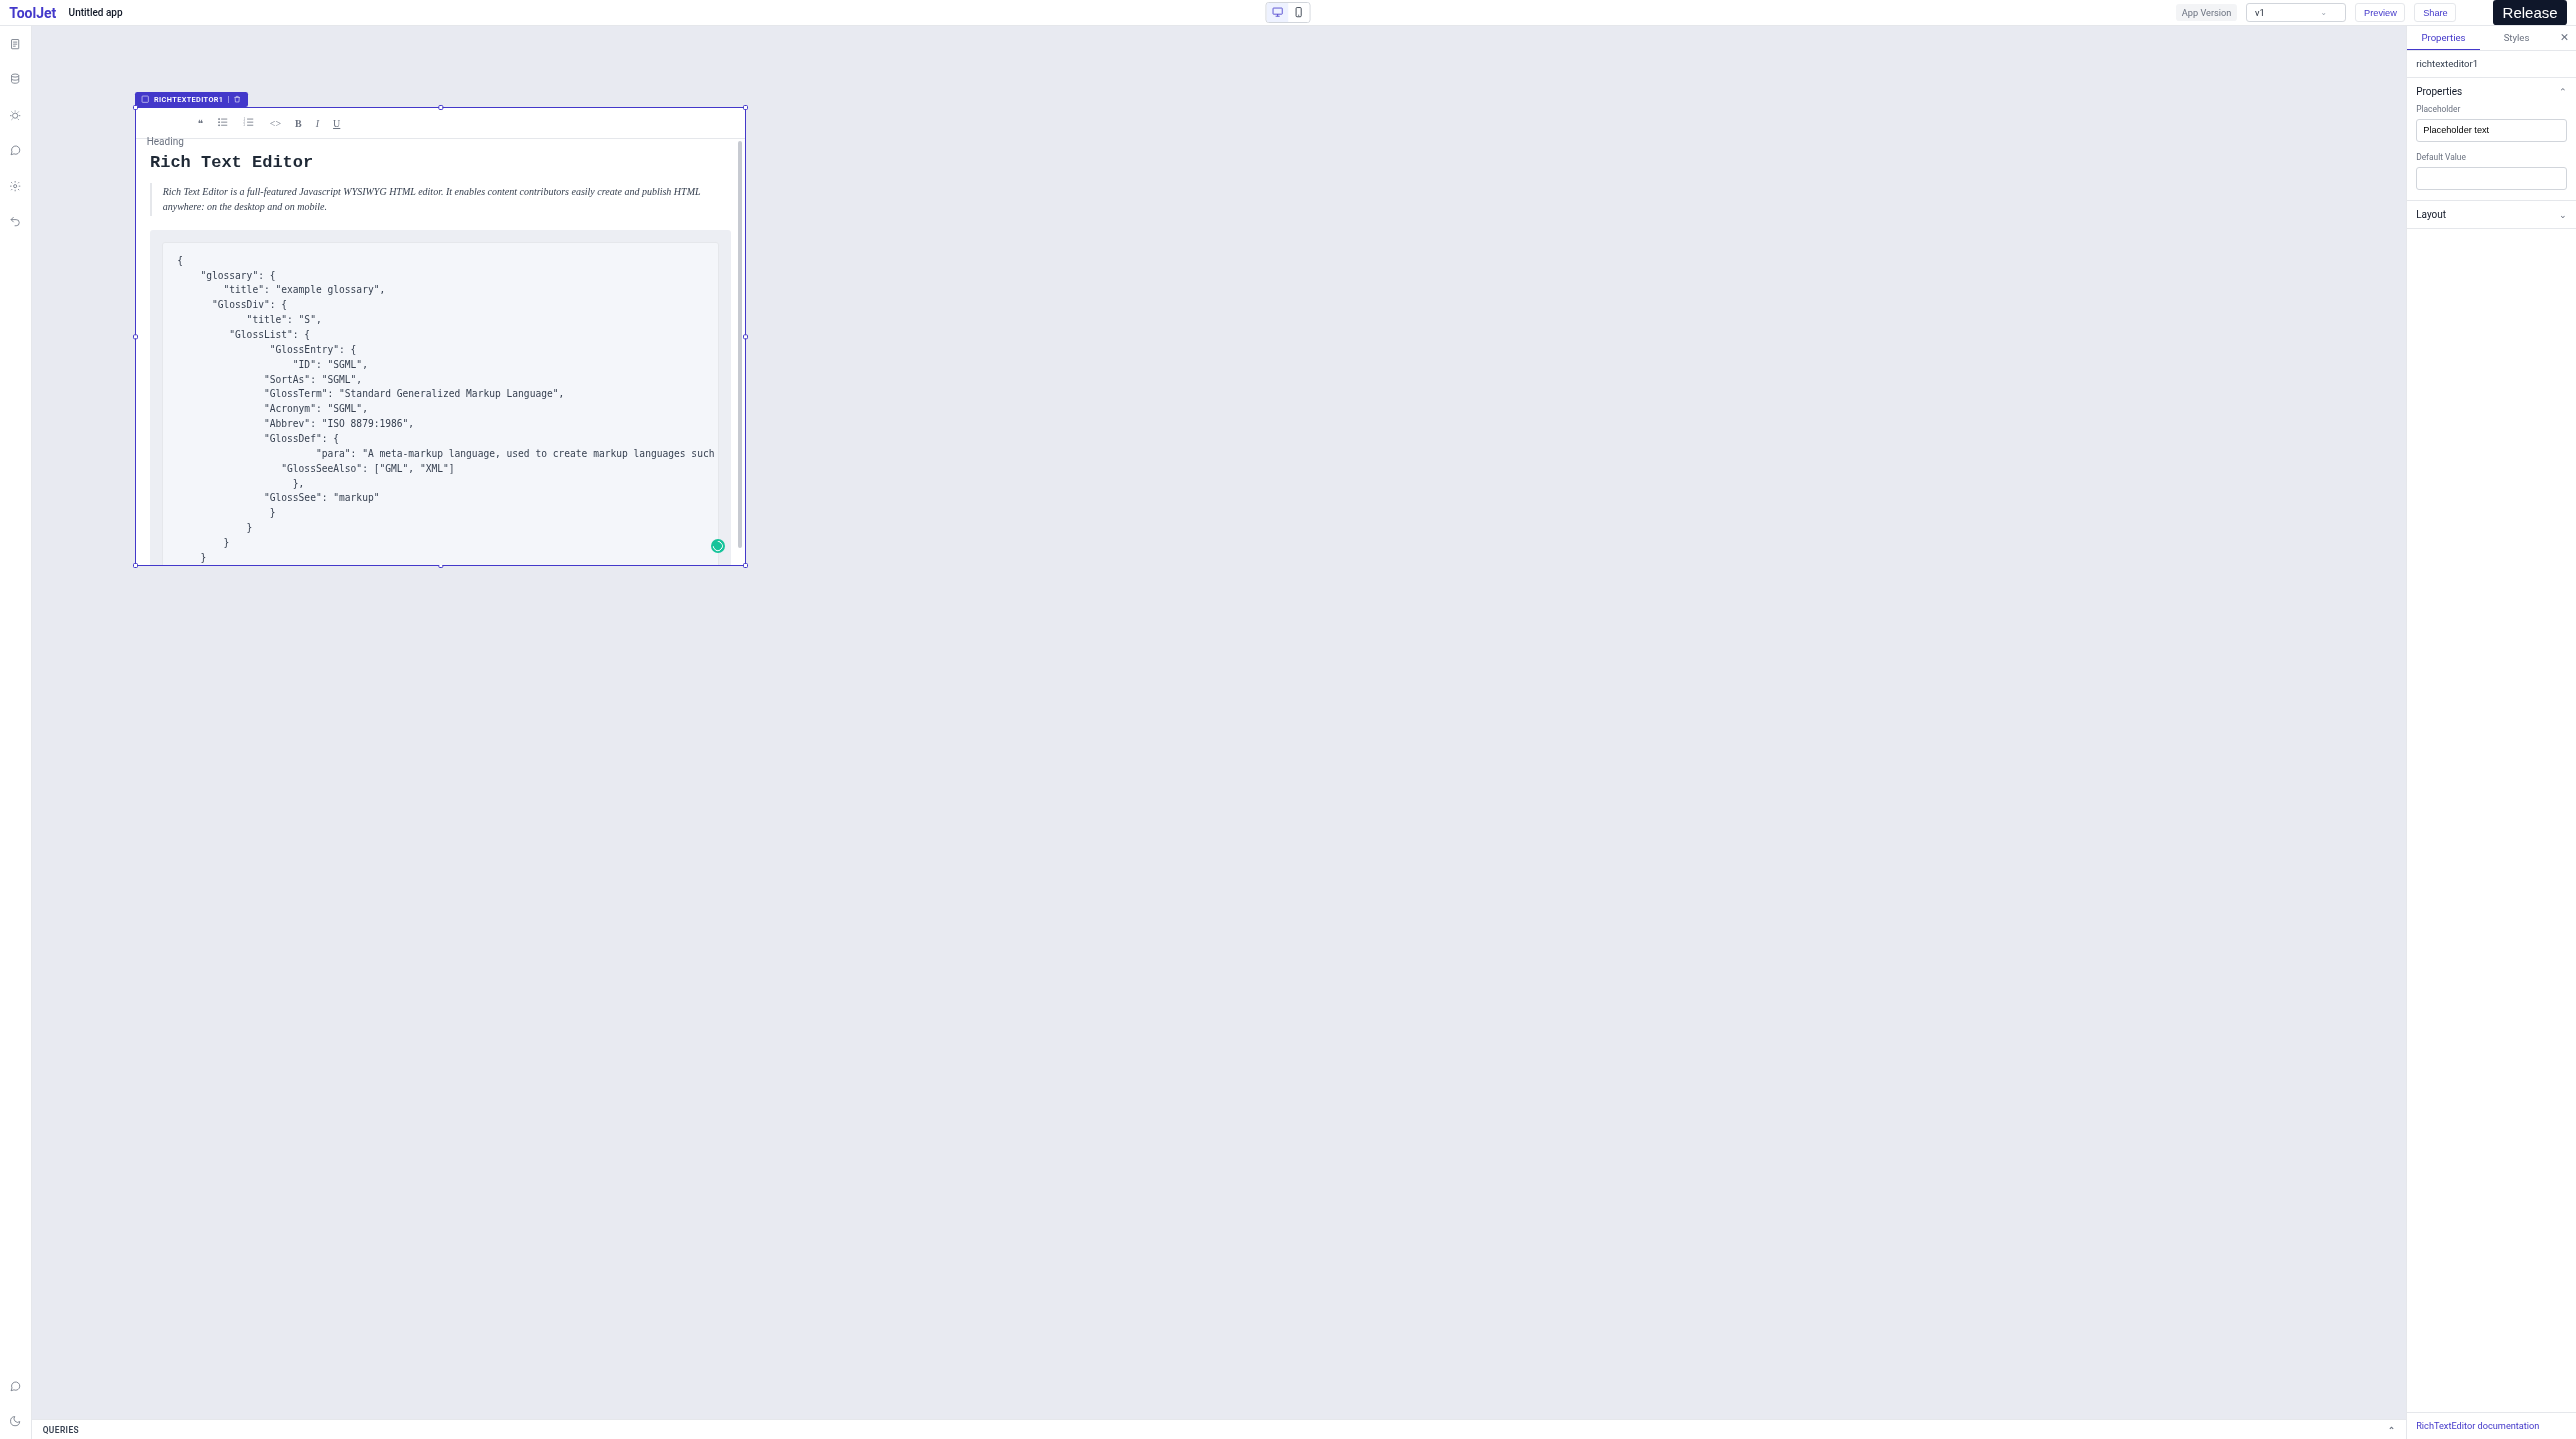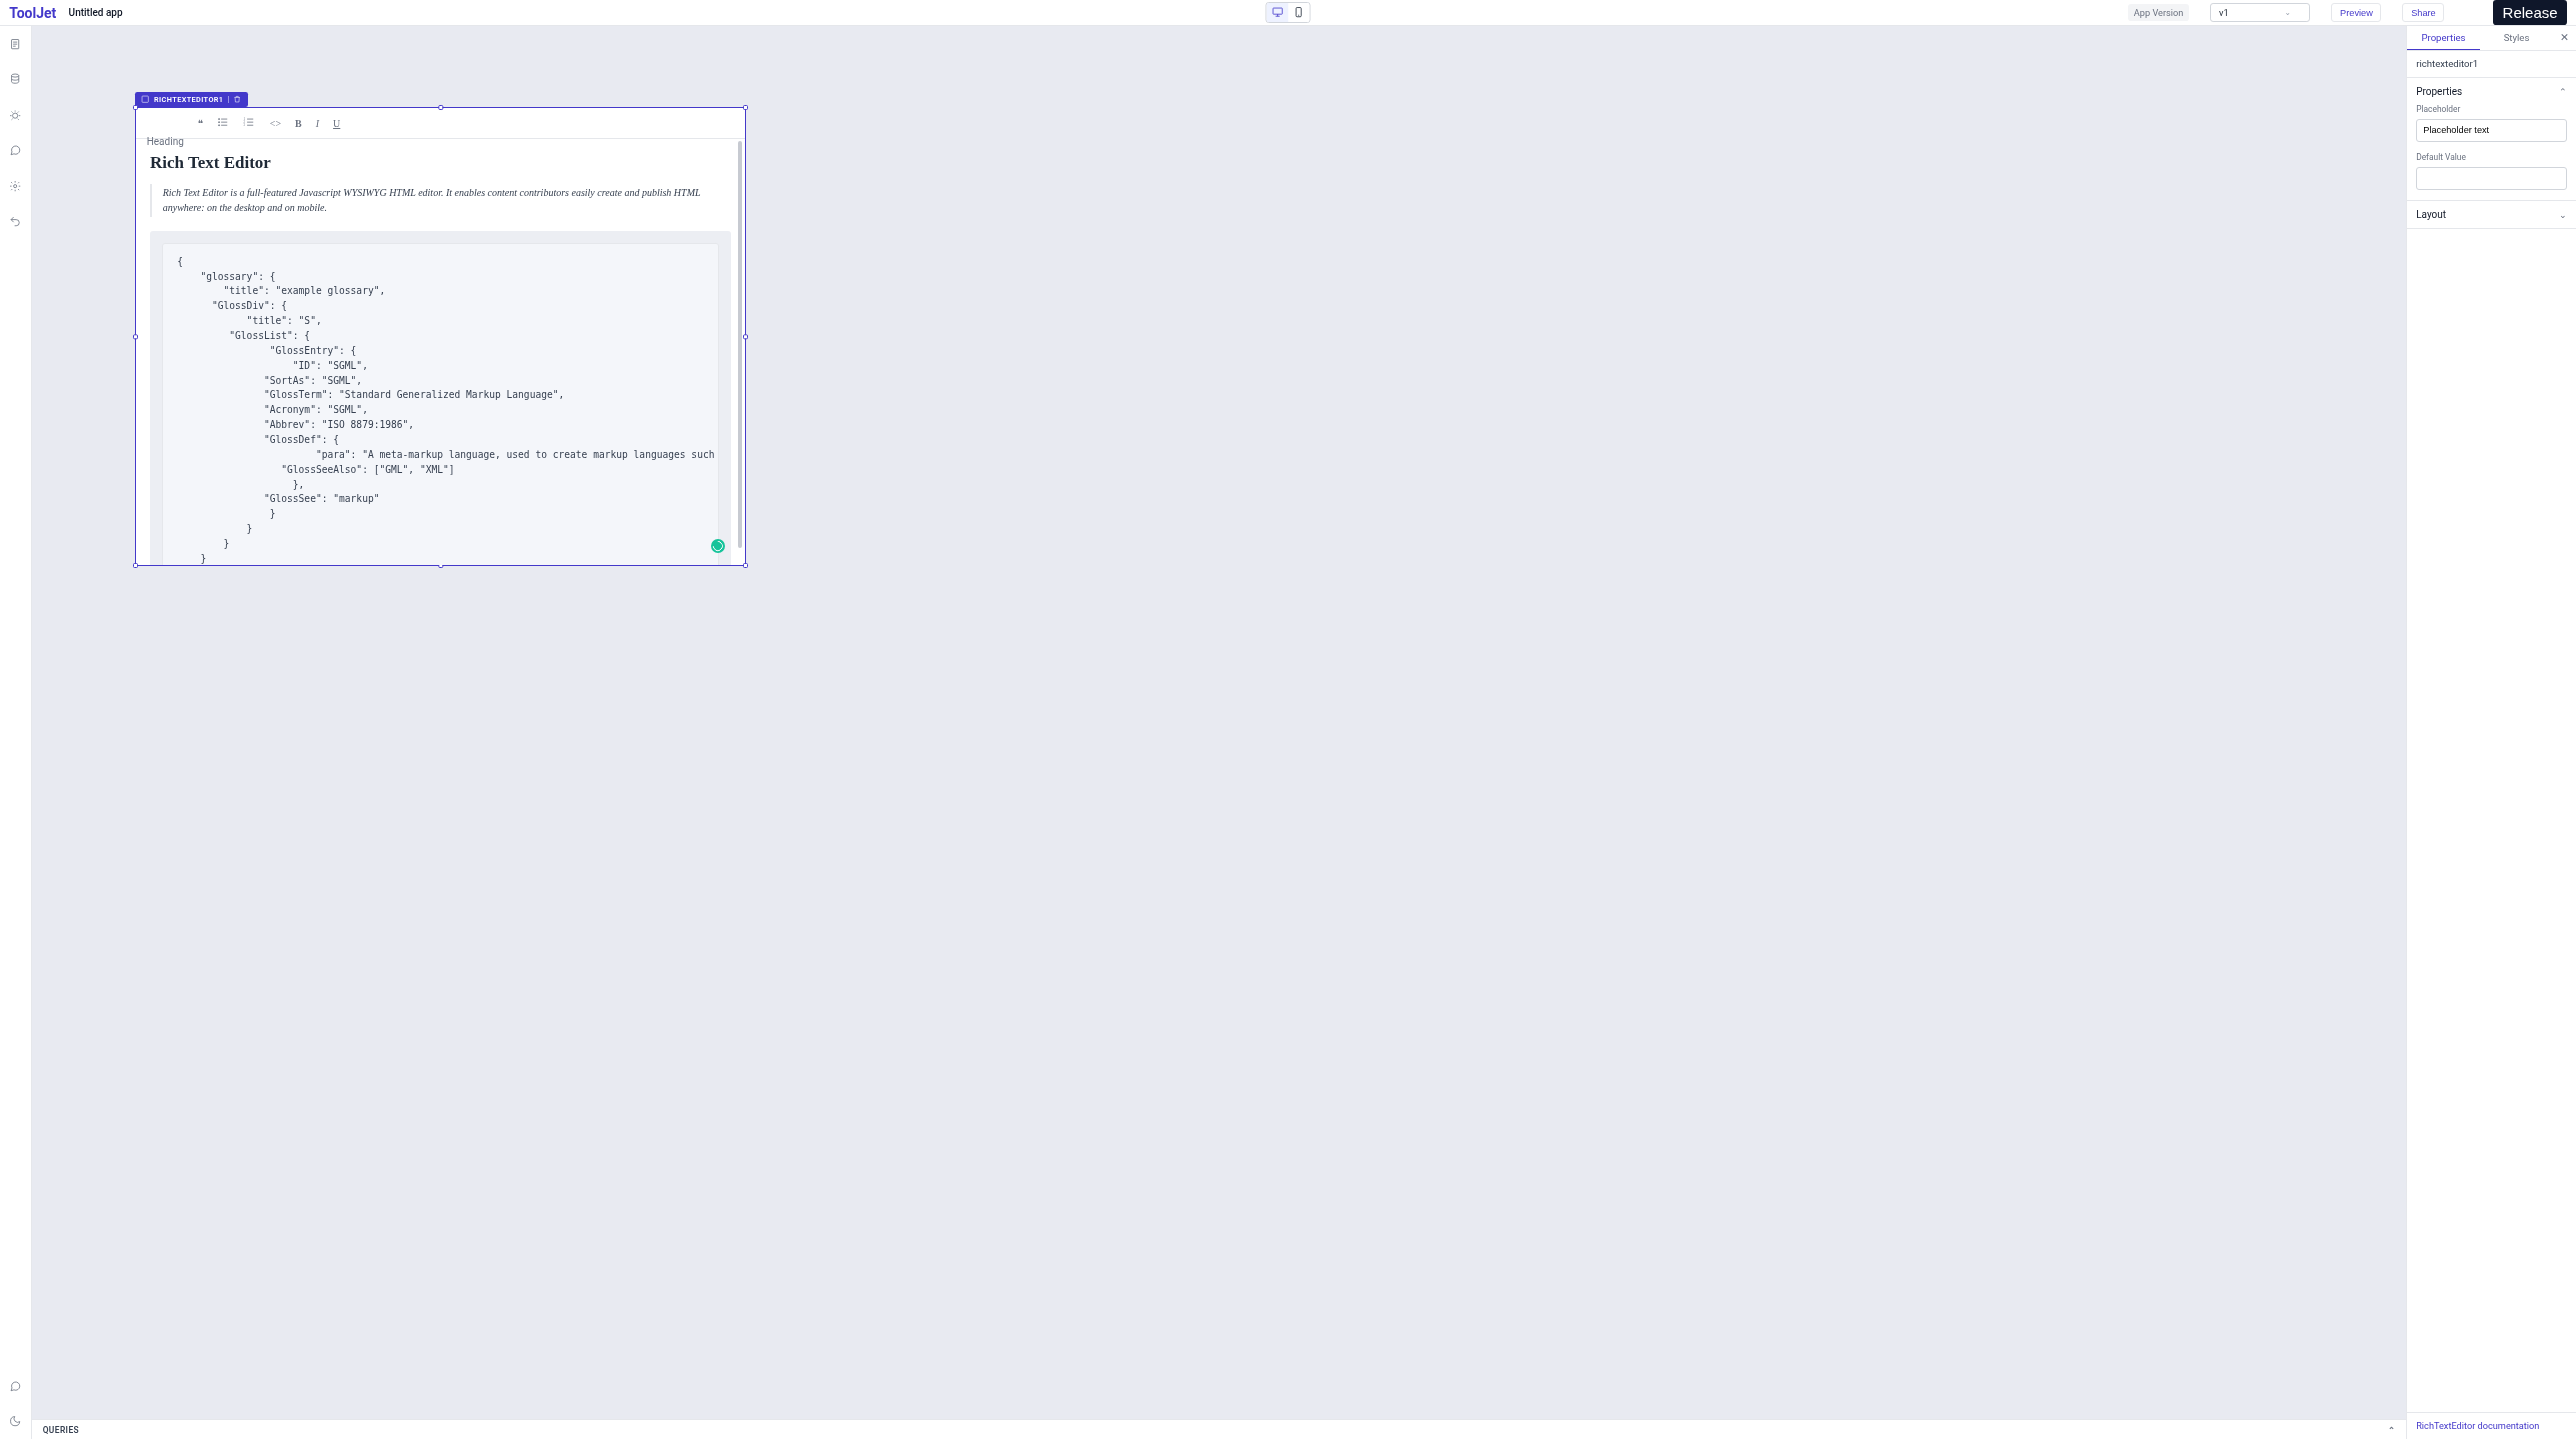--- a/index.html
+++ b/index.html
@@ -37,21 +37,21 @@
 .device-btn {
   width: 21.5px; height: 18.4px;
   display: flex; align-items: center; justify-content: center;
   background: #fff;
 }
 .device-btn.active { background: #eef2ff; color: #4338ca; }
 .right-controls {
   margin-left: auto;
   display: flex;
   align-items: center;
-  gap: 21px;
+  gap: 9px;
 }
 .app-version-label { color: #6b7280; font-size: 9.2px; padding: 3.1px 6.1px; background:#f3f4f6; border-radius:3.1px; }
 .version-select {
   border: 0.8px solid #d1d5db;
   border-radius: 3.1px;
   padding: 3.1px 18.4px 3.1px 7.7px;
   font-size: 9.2px;
   width: 100px;
   position: relative;
   display: flex;
@@ -158,21 +158,21 @@
 .italic { font-style: italic; }
 .underline { text-decoration: underline; }
 
 .rte-content {
   padding: 14px;
   height: calc(100% - 31px);
   overflow: auto;
   position: relative;
 }
 .rte-title {
-  font-family: Liberation Serif, serif;
+  font-family: Liberation Mono, monospace;
   font-size: 17px;
   font-weight: 700;
   margin-bottom: 10.7px;
 }
 .rte-quote {
   border-left: 2.3px solid #e5e7eb;
   padding: 1.5px 0 1.5px 10.7px;
   font-family: Georgia, serif;
   font-style: italic;
   font-size: 10px;

